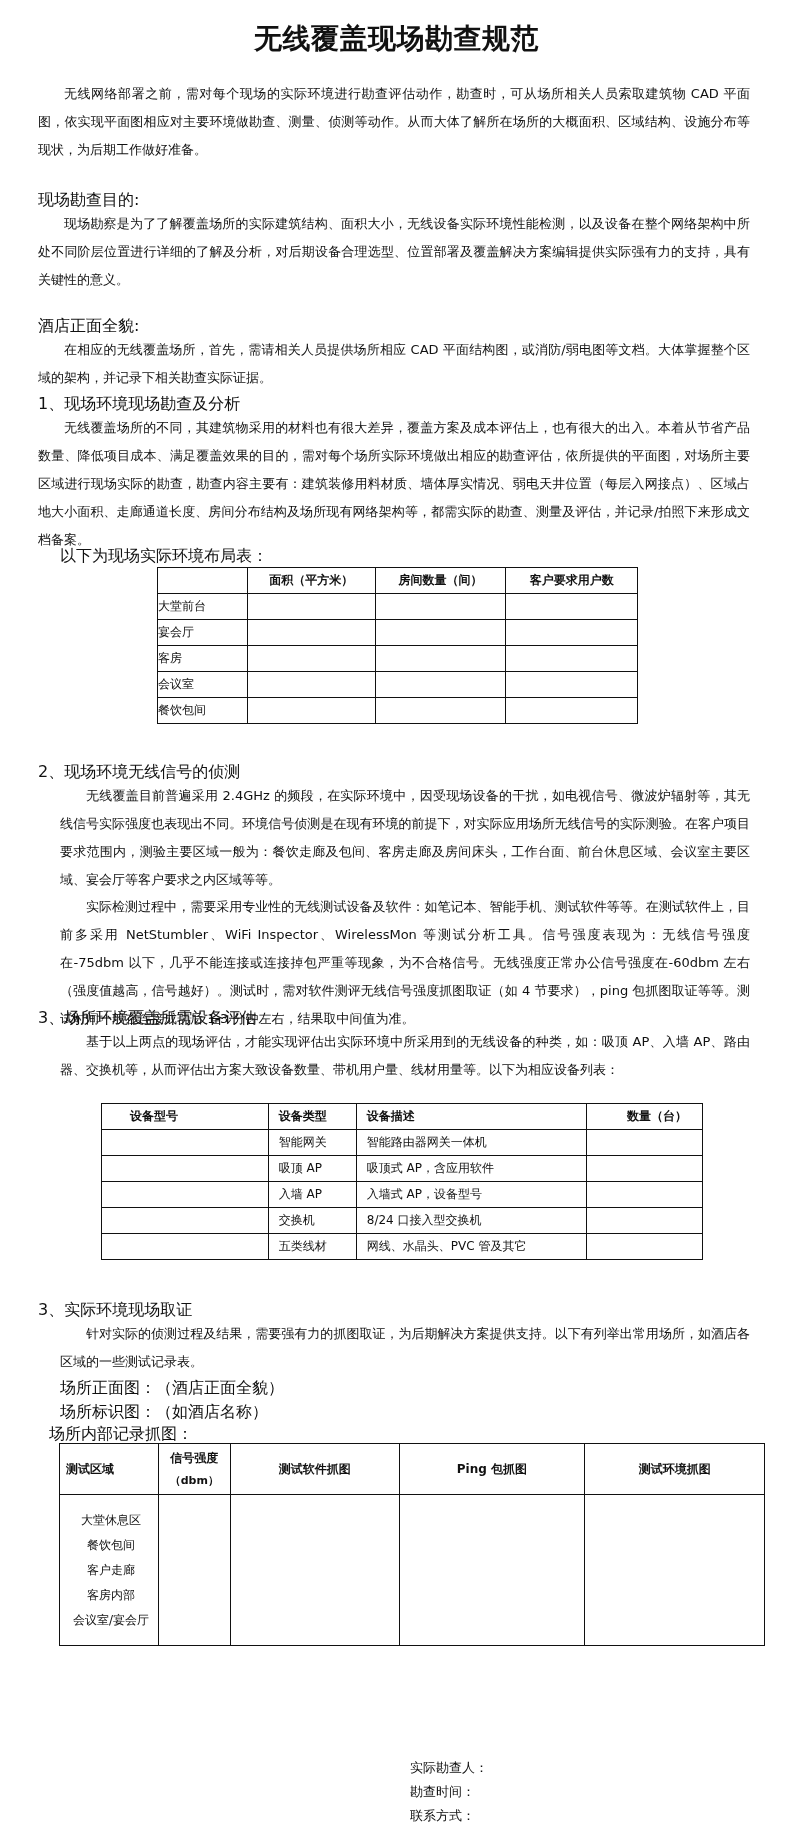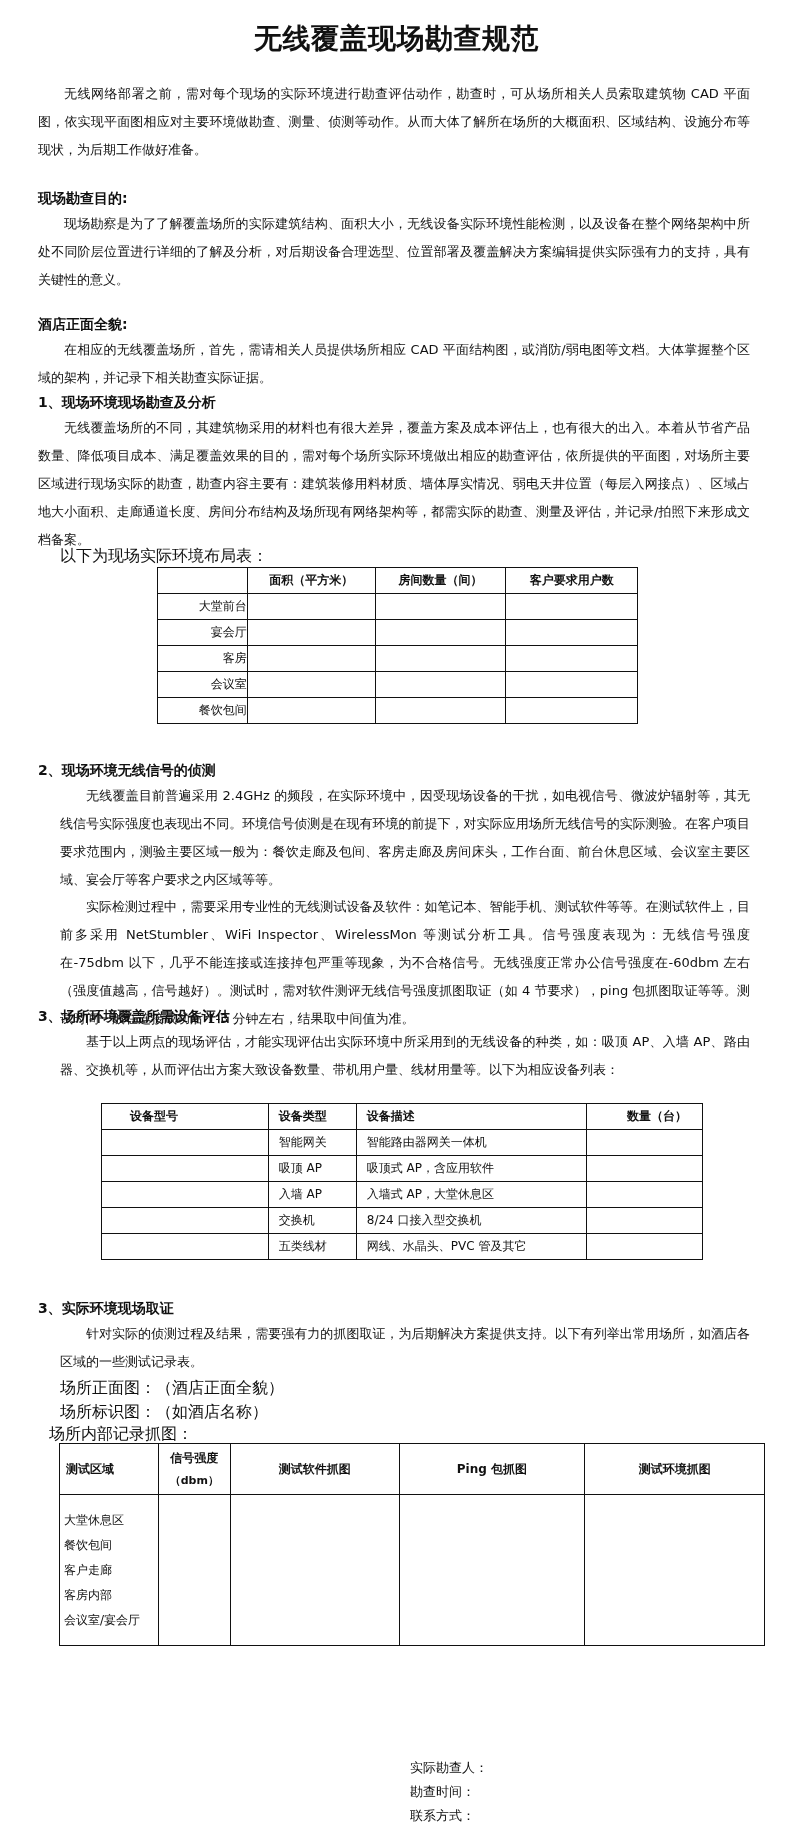--- a/index.html
+++ b/index.html
@@ -2,31 +2,31 @@
 <html><head>
 <meta charset="utf-8">
 <style>
   html, body { margin:0; padding:0; background:#ffffff; }
   body { width:793px; height:1843px; position:relative; overflow:hidden;
          font-family:"DejaVu Sans", "Liberation Sans", sans-serif; color:#111; font-size:13px; }
   .abs { position:absolute; }
   .title { top:20px; left:0; width:793px; text-align:center; font-size:28px; font-weight:bold; letter-spacing:0.5px; }
   .para { left:38px; width:712px; font-size:13px; line-height:28px; text-indent:26px; text-align:justify; }
   .para.ind2 { left:60px; width:690px; }
-  .h { font-weight:bold; font-size:14px; }
+  .h { font-weight:normal; font-size:16px; }
   .line { font-size:16px; line-height:22px; }
   table { border-collapse:collapse; position:absolute; }
   td, th { border:1.3px solid #111; padding:0; font-size:12px; font-weight:normal; }
   th { font-weight:bold; }
   #t1 td, #t1 th { height:25px; }
-  #t1 td.lab { text-align:right; }
+  #t1 td.lab { text-align:left; }
   #t2 td, #t2 th { height:25px; text-align:left; padding-left:10px; }
   #t3 th { height:50px; text-align:center; }
   #t3 td { height:150px; vertical-align:middle; }
-  .arealist div { line-height:25px; padding-left:4px; font-size:12px; }
+  .arealist div { line-height:25px; padding-left:4px; font-size:12px;text-align:center; }
   .sig { left:410px; font-size:13px; line-height:24px; }
 </style>
 </head>
 <body>
 
 <div class="abs title">无线覆盖现场勘查规范</div>
 
 <div class="abs para" style="top:80px;">无线网络部署之前，需对每个现场的实际环境进行勘查评估动作，勘查时，可从场所相关人员索取建筑物 CAD 平面图，依实现平面图相应对主要环境做勘查、测量、侦测等动作。从而大体了解所在场所的大概面积、区域结构、设施分布等现状，为后期工作做好准备。</div>
 
 <div class="abs h" style="top:190px; left:38px;">现场勘查目的:</div>
@@ -115,21 +115,21 @@
       </tr>
   <tr>
         <td></td>
         <td>吸顶 AP</td>
         <td>吸顶式 AP，含应用软件</td>
         <td></td>
       </tr>
   <tr>
         <td></td>
         <td>入墙 AP</td>
-        <td>入墙式 AP，大堂休息区</td>
+        <td>入墙式 AP，设备型号</td>
         <td></td>
       </tr>
   <tr>
         <td></td>
         <td>交换机</td>
         <td>8/24 口接入型交换机</td>
         <td></td>
       </tr>
   <tr>
         <td></td>

